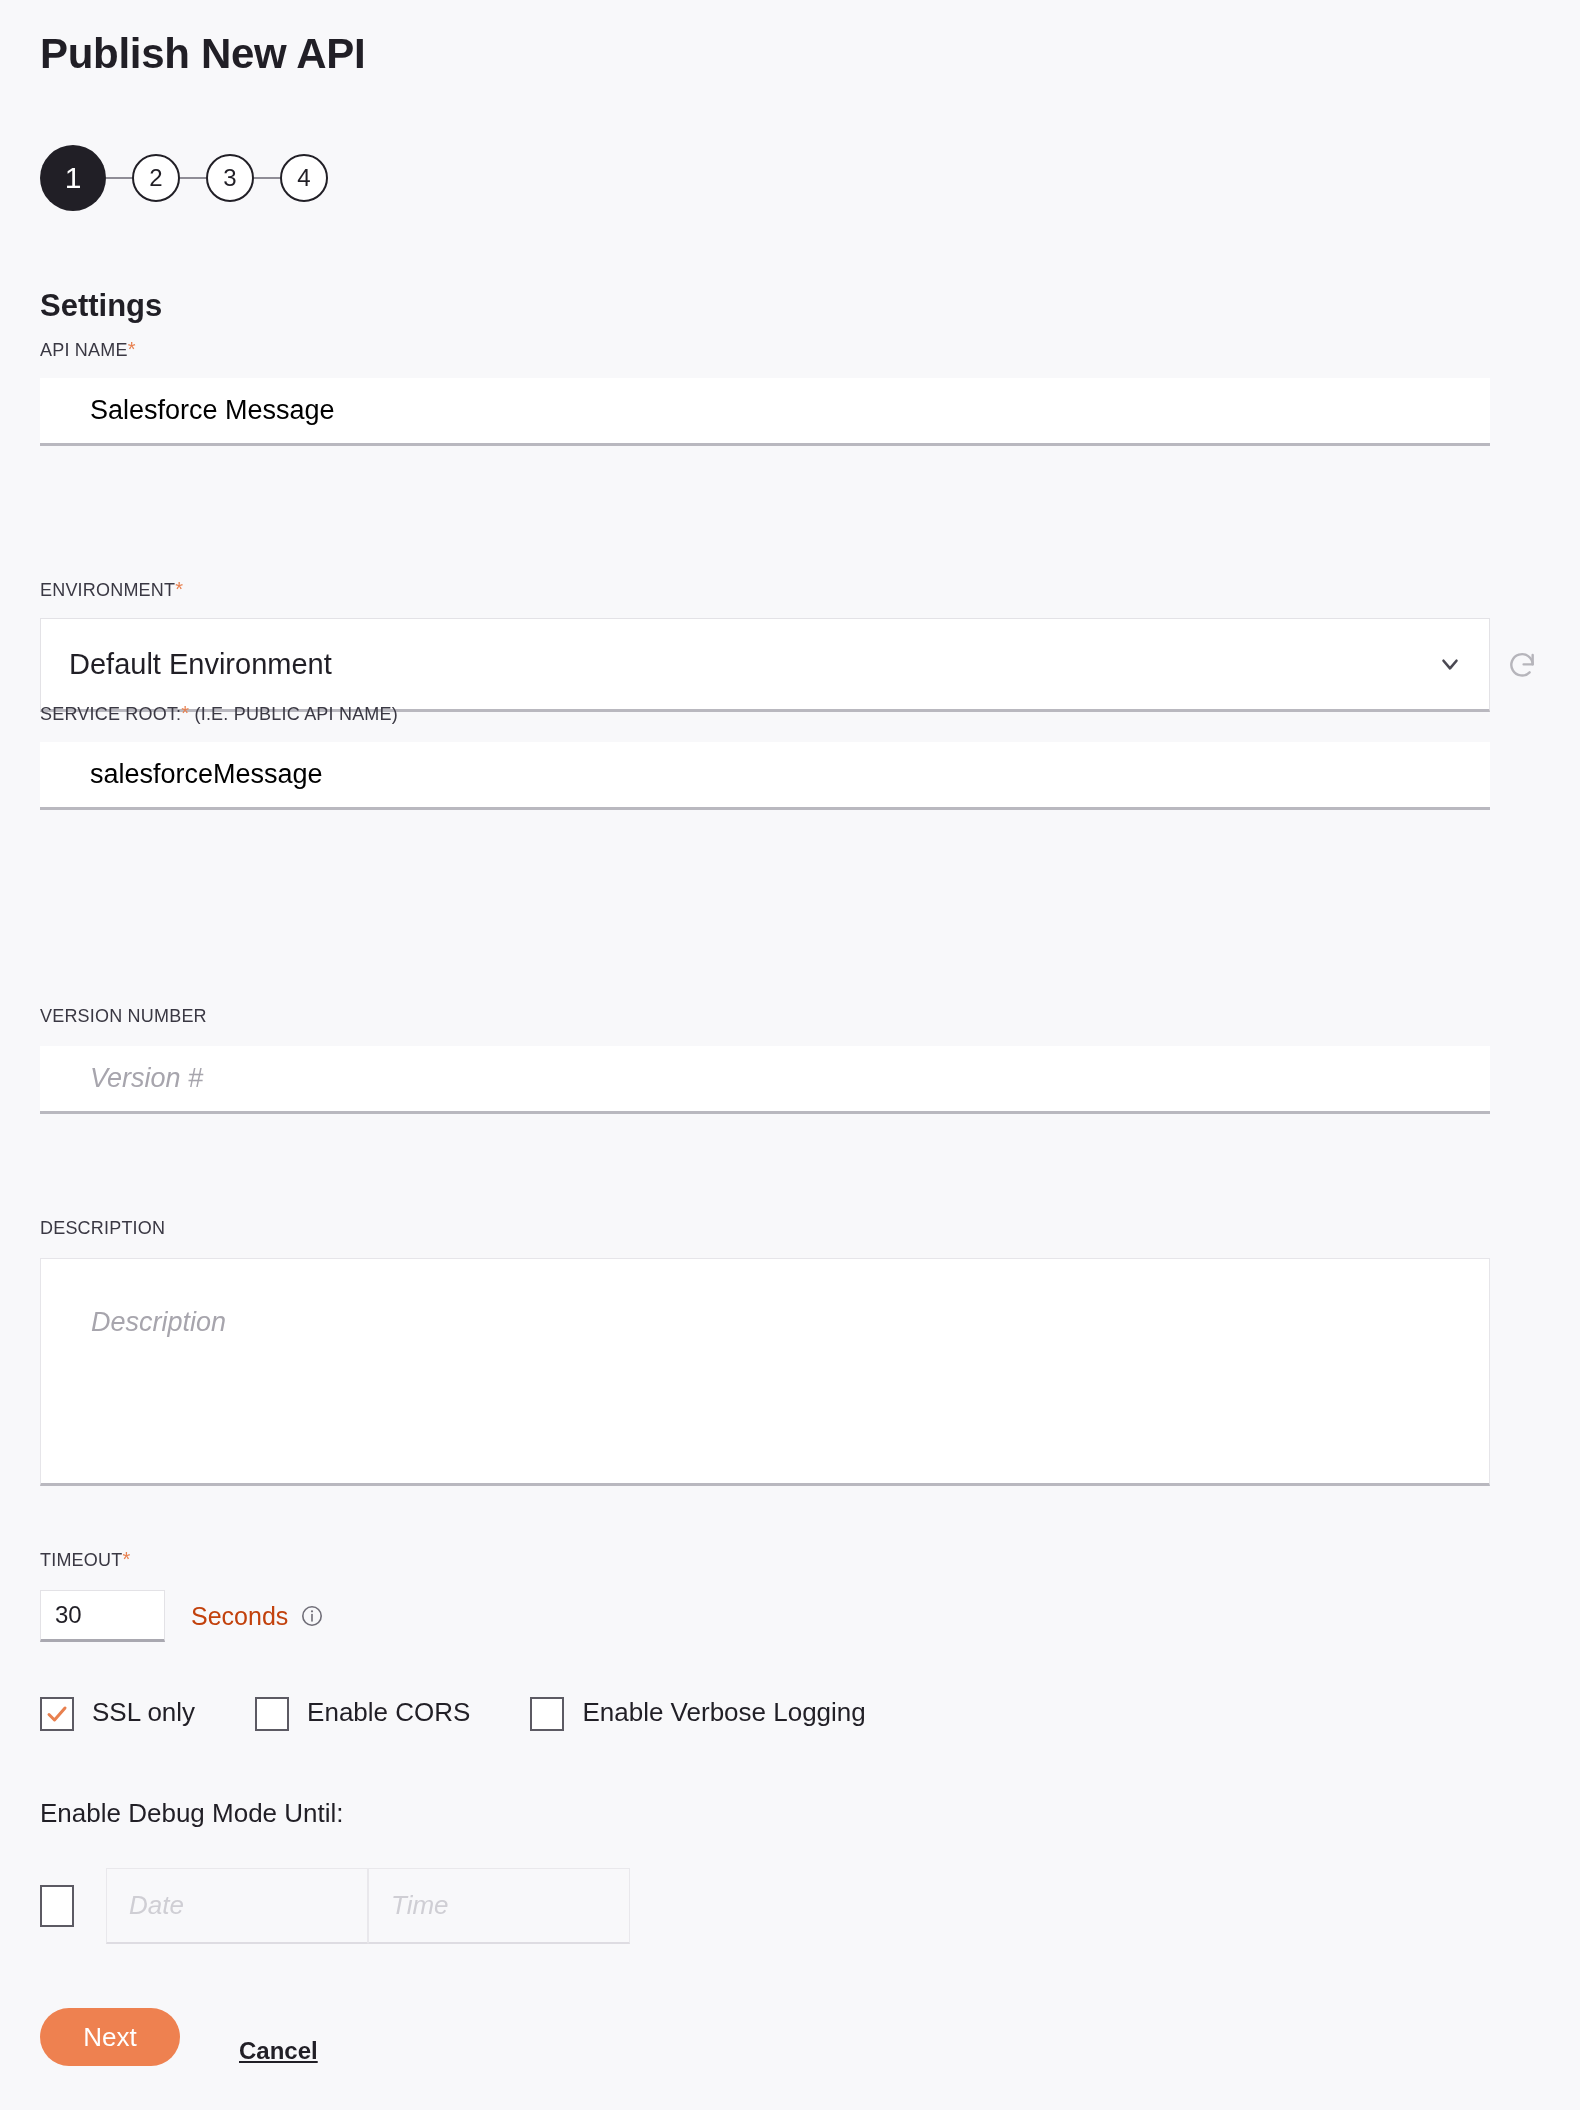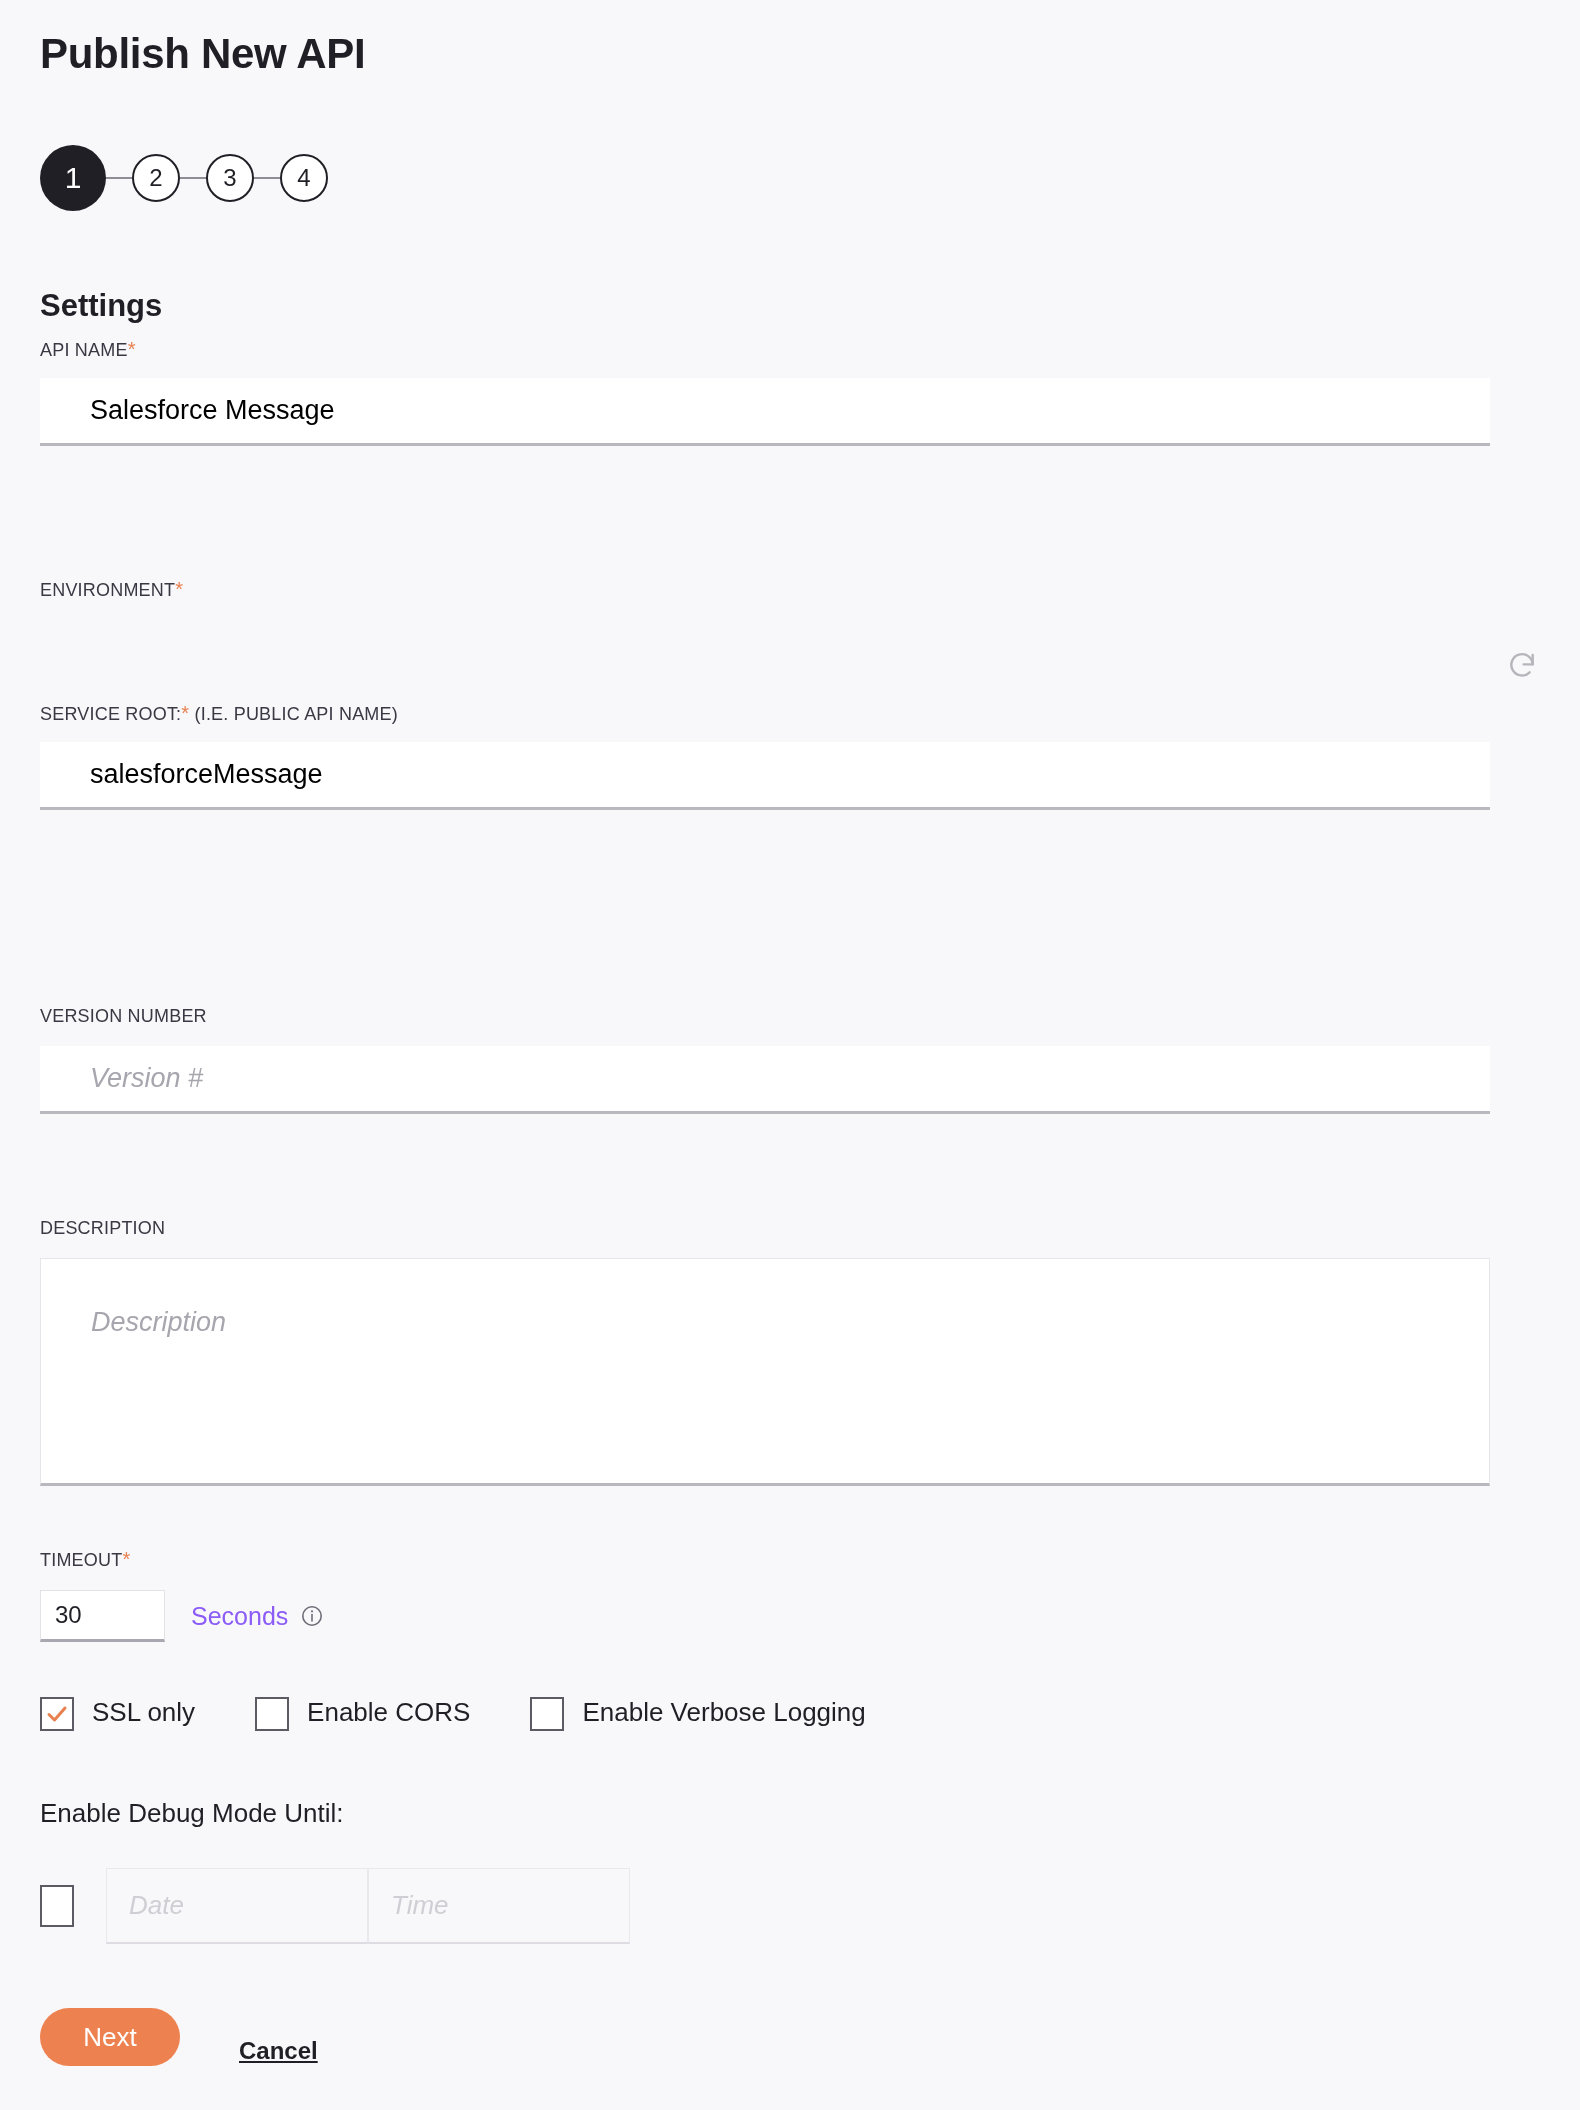--- a/index.html
+++ b/index.html
@@ -207,21 +207,21 @@
     border-bottom: 3px solid #a9a8b0;
     font-family: "Liberation Sans", sans-serif;
     font-size: 24px;
     color: #211f26;
     padding-left: 14px;
     outline: none;
   }
   .seconds-label {
     margin-left: 26px;
     font-size: 25px;
-    color: #8b5cf6;
+    color: #c2410c;
   }
   .info-icon {
     margin-left: 12px;
     width: 24px;
     height: 24px;
     display: inline-flex;
     align-items: center;
     justify-content: center;
   }
 
@@ -353,20 +353,30 @@
 
   <div class="section-title">Settings</div>
 
   <div class="field-label" style="top:338px">
     <span>API NAME</span><span class="req">*</span>
   </div>
   <input class="text-input" style="top: 378px;" type="text" value="Salesforce Message">
 
   <div class="field-label" style="top:578px">
     <span>ENVIRONMENT</span><span class="req">*</span>
+  </div>
+  <div class="select-wrap">
+    <div class="select-box">
+      <span>Default Environment</span>
+      <span class="select-chevron">
+        <svg width="26" height="26" viewBox="0 0 24 24" fill="none" stroke="#4a4852" stroke-width="2.4" stroke-linecap="round" stroke-linejoin="round">
+          <polyline points="6 9 12 16 18 9"></polyline>
+        </svg>
+      </span>
+    </div>
   </div>
   <div class="refresh-btn">
     <svg width="32" height="32" viewBox="0 0 24 24" fill="none" stroke="#b6b5bb" stroke-width="1.8" stroke-linecap="round" stroke-linejoin="round">
       <path d="M20 11.5a8 8 0 1 0-2.3 6"></path>
       <polyline points="20 4.5 20 11.5 13.2 11.5"></polyline>
     </svg>
   </div>
 
   <div class="field-label" style="top:702px">
     <span>SERVICE ROOT:</span><span class="req">*</span>

